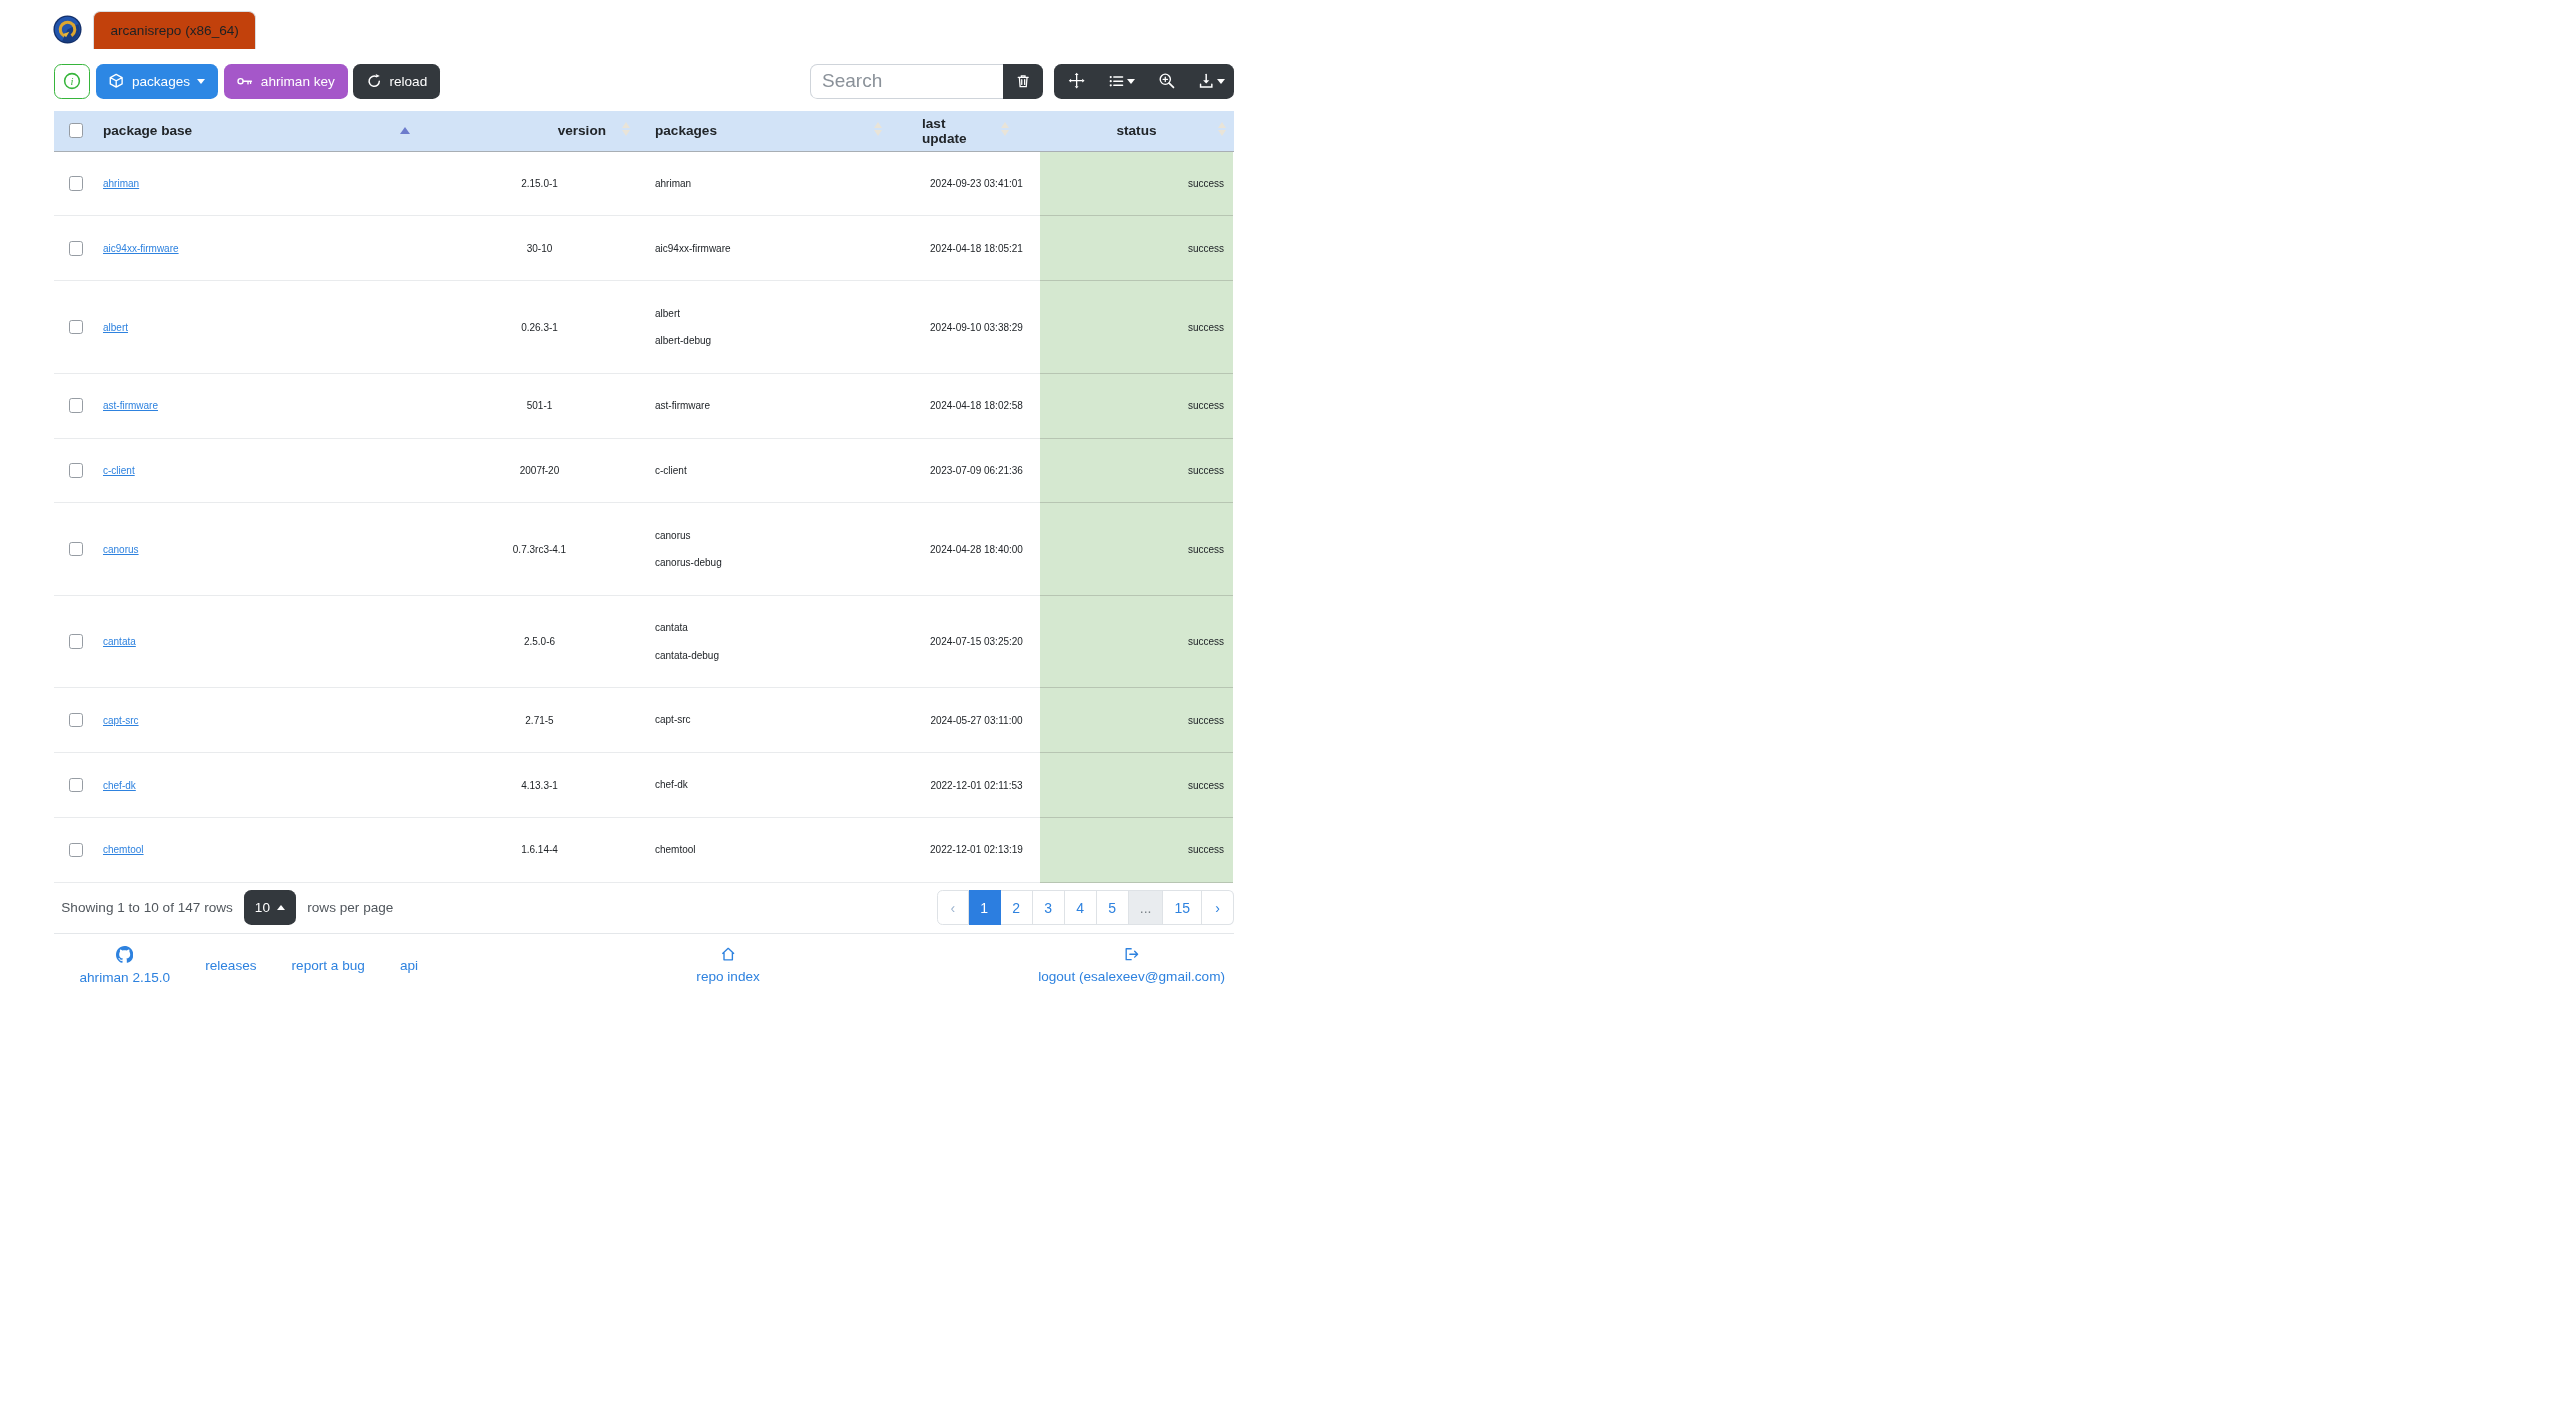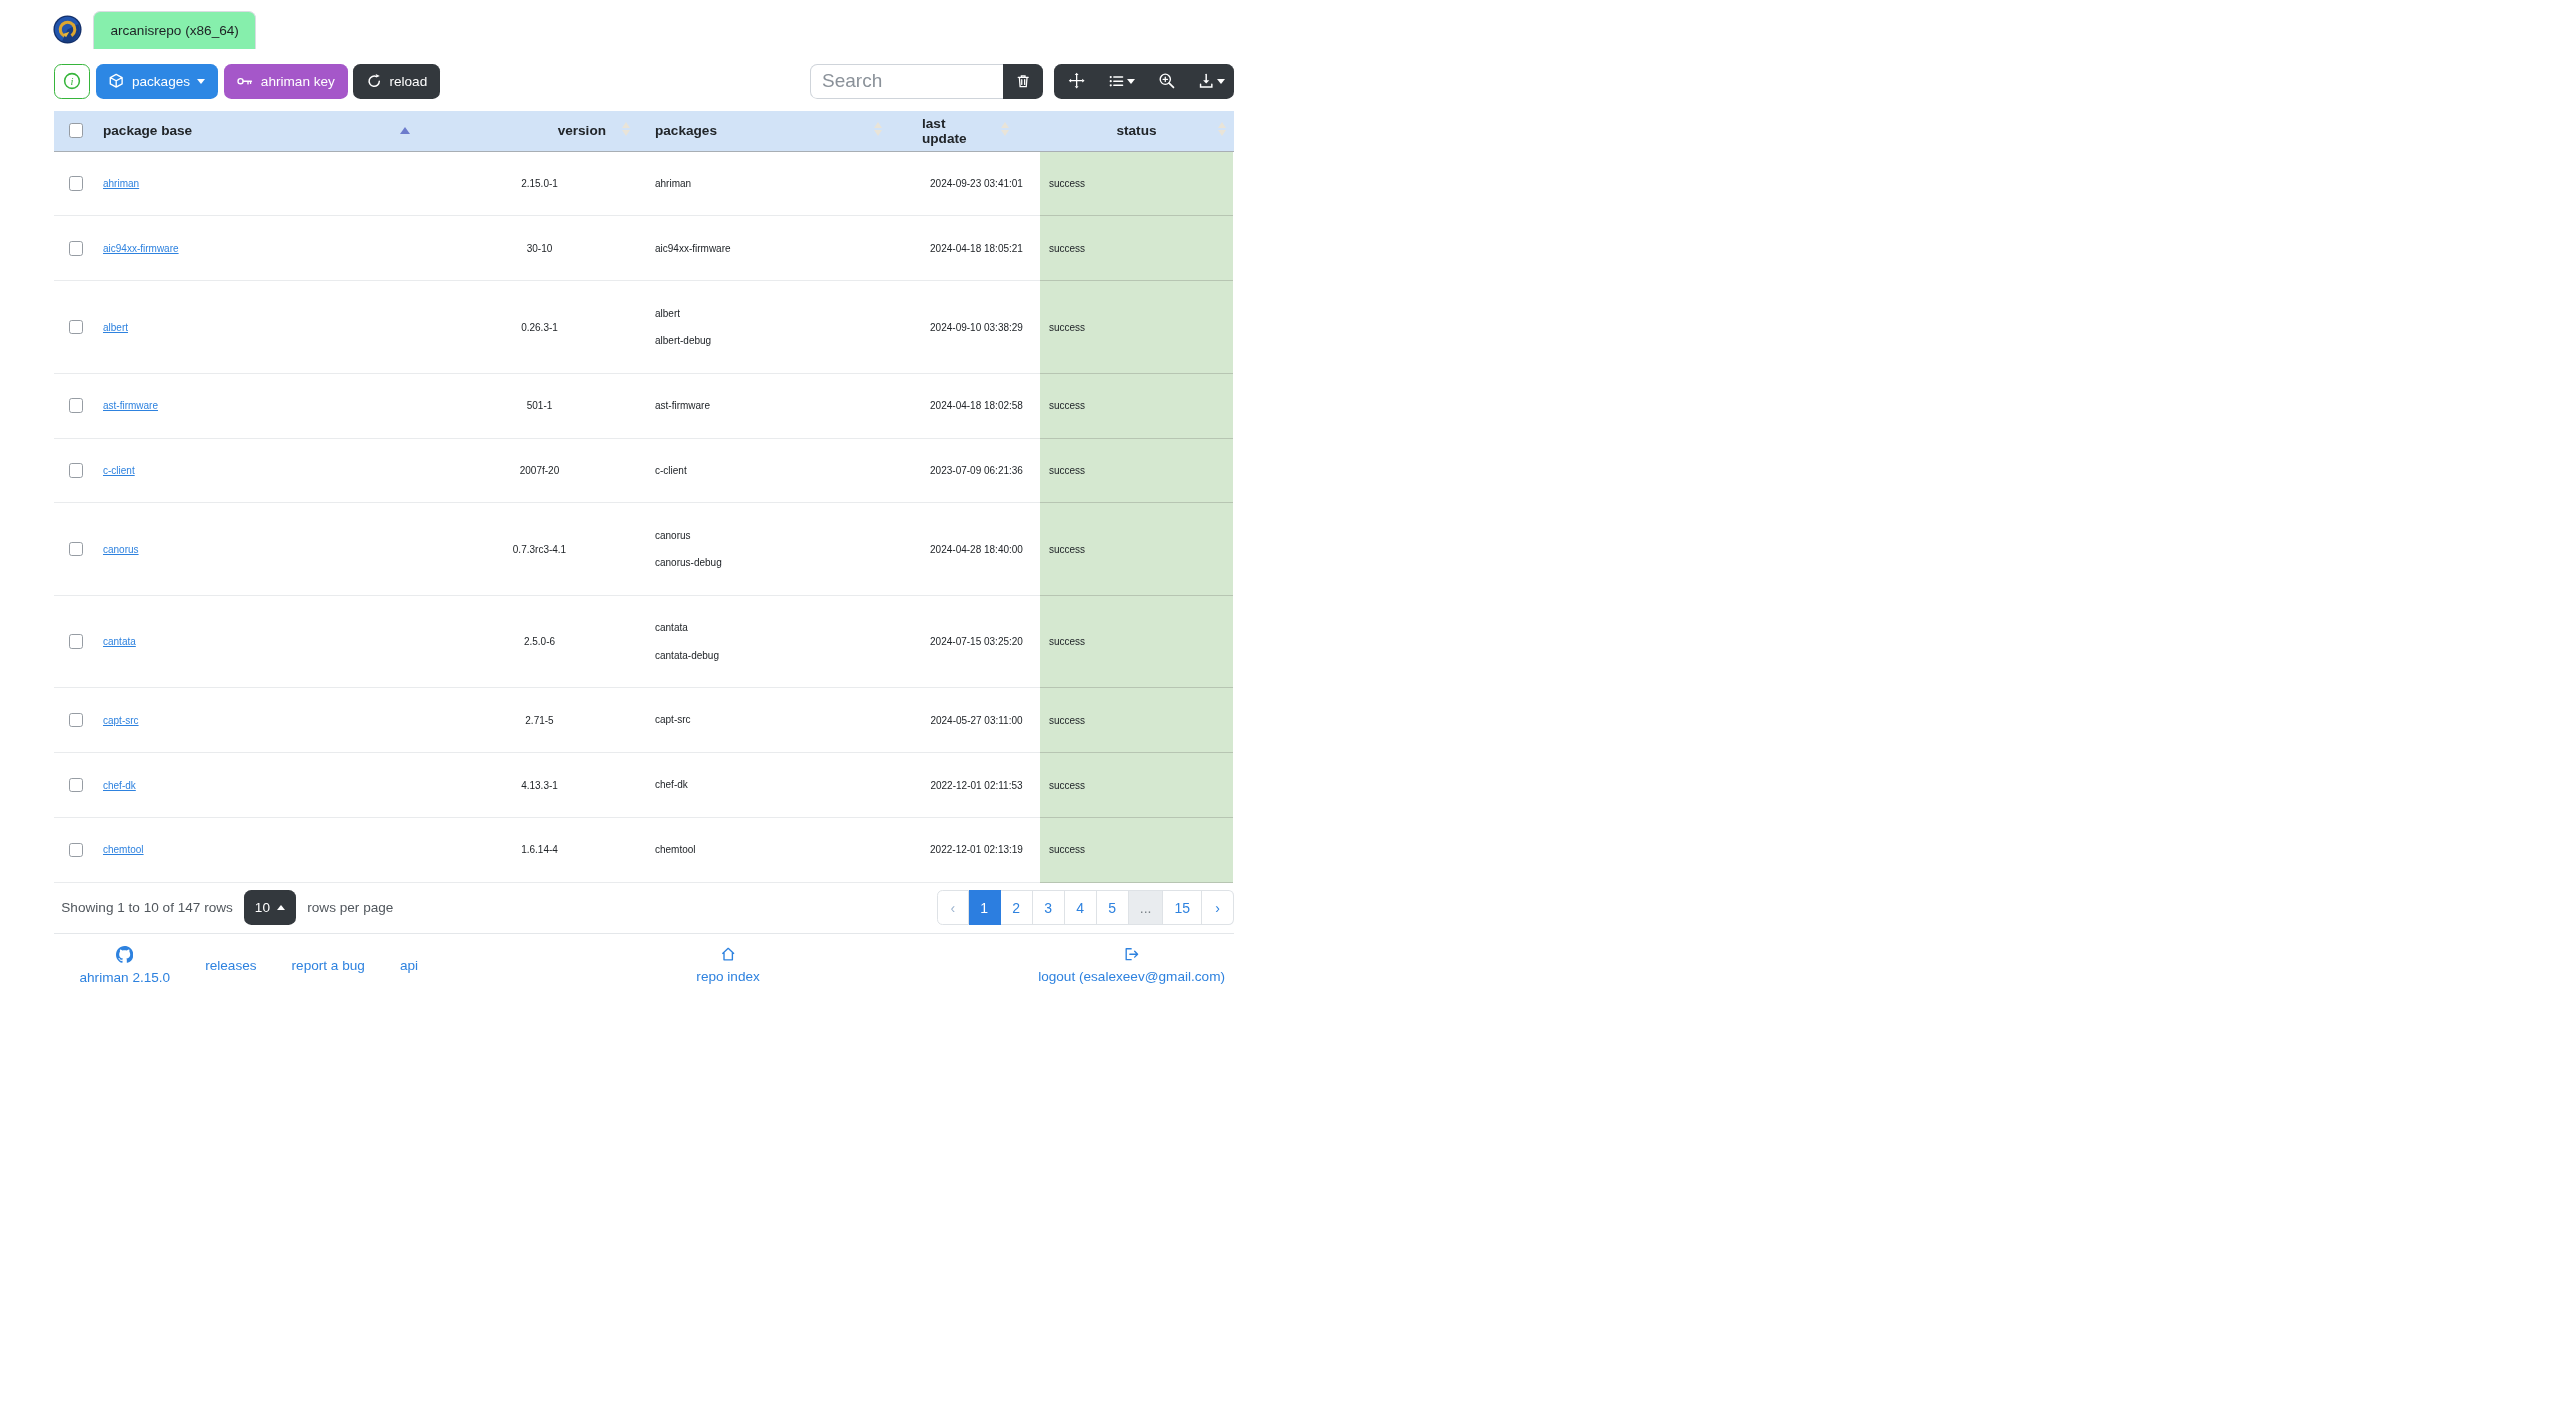--- a/index.html
+++ b/index.html
@@ -4,21 +4,21 @@
 <style>
   * { box-sizing: border-box; }
   html,body { margin:0; padding:0; background:#fff; }
   body { font-family:"Liberation Sans", sans-serif; color:#212529; }
   .page { width:1288px; min-height:714px; background:#fff; position:relative; }
 
   
   .topbar { padding:11px 0 0 53px; display:flex; align-items:flex-end; }
   .logo { width:29px; height:29px; margin-bottom:5.5px; }
   .tab { margin-left:11px; height:38px; padding:0 16.4px; border:0.9px solid #d9dde2; border-bottom:none;
-         border-radius:7.3px 7.3px 0 0; display:flex; align-items:center; font-size:13.6px; color:#1d2124; background:#86efac; }
+         border-radius:7.3px 7.3px 0 0; display:flex; align-items:center; font-size:13.6px; color:#1d2124; background:#c2410c; }
 
   
   .toolbar { margin:14.6px 54px 0; display:flex; justify-content:space-between; align-items:center; }
   .tb-left { display:flex; gap:5.5px; }
   .btn { height:35px; border-radius:7.3px; display:inline-flex; align-items:center; gap:7.3px;
          padding:0 12.7px; font-size:13.6px; color:#fff; border:none; cursor:pointer; font-family:inherit; }
   .btn-info { width:36px; padding:0; justify-content:center; background:#fff; border:1.8px solid #36b53b; }
   .btn-blue { background:#2d87e4; }
   .btn-purple { background:#a557c9; }
   .btn-dark { background:#33383d; }
@@ -48,21 +48,21 @@
   .sort-asc { position:absolute; top:50%; margin-top:-3.6px; width:0; height:0;
               border-left:5px solid transparent; border-right:5px solid transparent;
               border-bottom:7.3px solid #6d7ccc; }
   .sort-both { position:absolute; top:50%; margin-top:-8.2px; display:flex; flex-direction:column; gap:1.8px; }
   .sort-both i { display:block; width:0; height:0; border-left:4.1px solid transparent; border-right:4.1px solid transparent; }
   .sort-both .u { border-bottom:6.4px solid #e9e4d8; }
   .sort-both .d { border-top:6.4px solid #e9e4d8; }
   .trow > div { border-bottom:0.9px solid #e9ebed; }
   .td { display:flex; align-items:center; padding:16px 9px; font-size:10px; min-height:36px; }
   .td.al-right { justify-content:center; }
-  .td.al-center { justify-content:flex-start; }
+  .td.al-center { justify-content:flex-end; }
   .td.status-cell { background:#d5e8d0; border-bottom-color:#b7c5b2; }
   .trow.tall .td { min-height:62px; }
   .pkg-lines { display:flex; flex-direction:column; gap:12px; padding:8.2px 0; line-height:15.5px; }
   .cbx { width:14.6px; height:14.6px; border:1.8px solid #969ca3; border-radius:2.7px; background:#fff;
          display:inline-block; margin-left:5.5px; cursor:pointer; }
   a.base-link { color:#2e82df; text-decoration:underline; cursor:pointer; }
 
   
   .pager { margin:0 54px; height:51px; display:flex; align-items:center; justify-content:space-between;
            border-bottom:0.9px solid #e4e7ea; }

